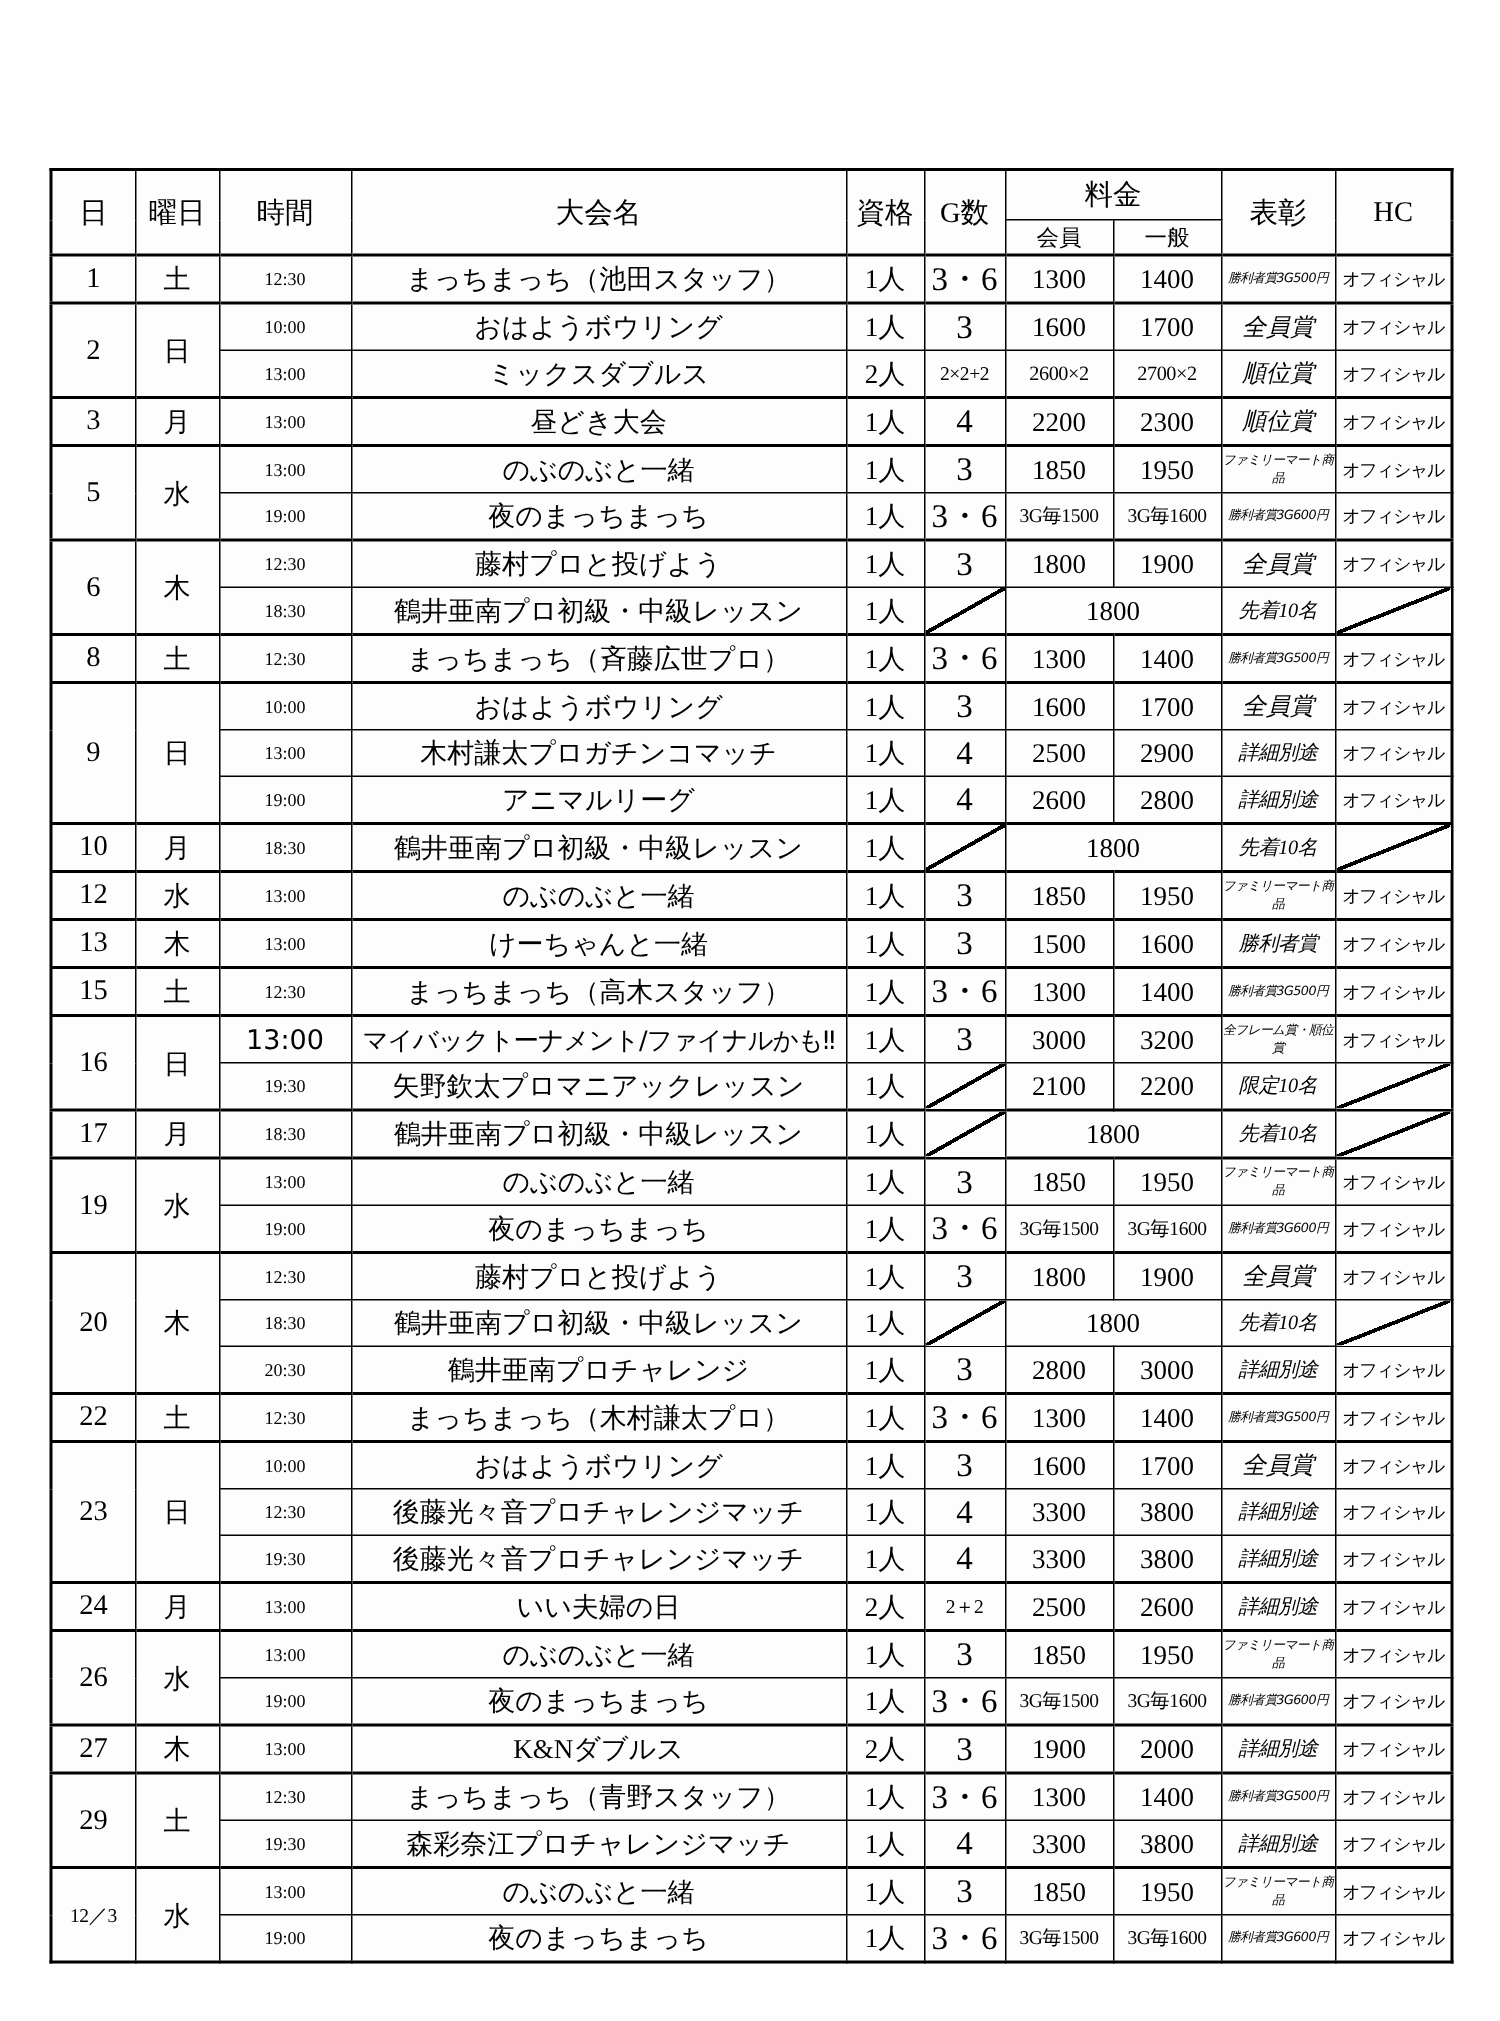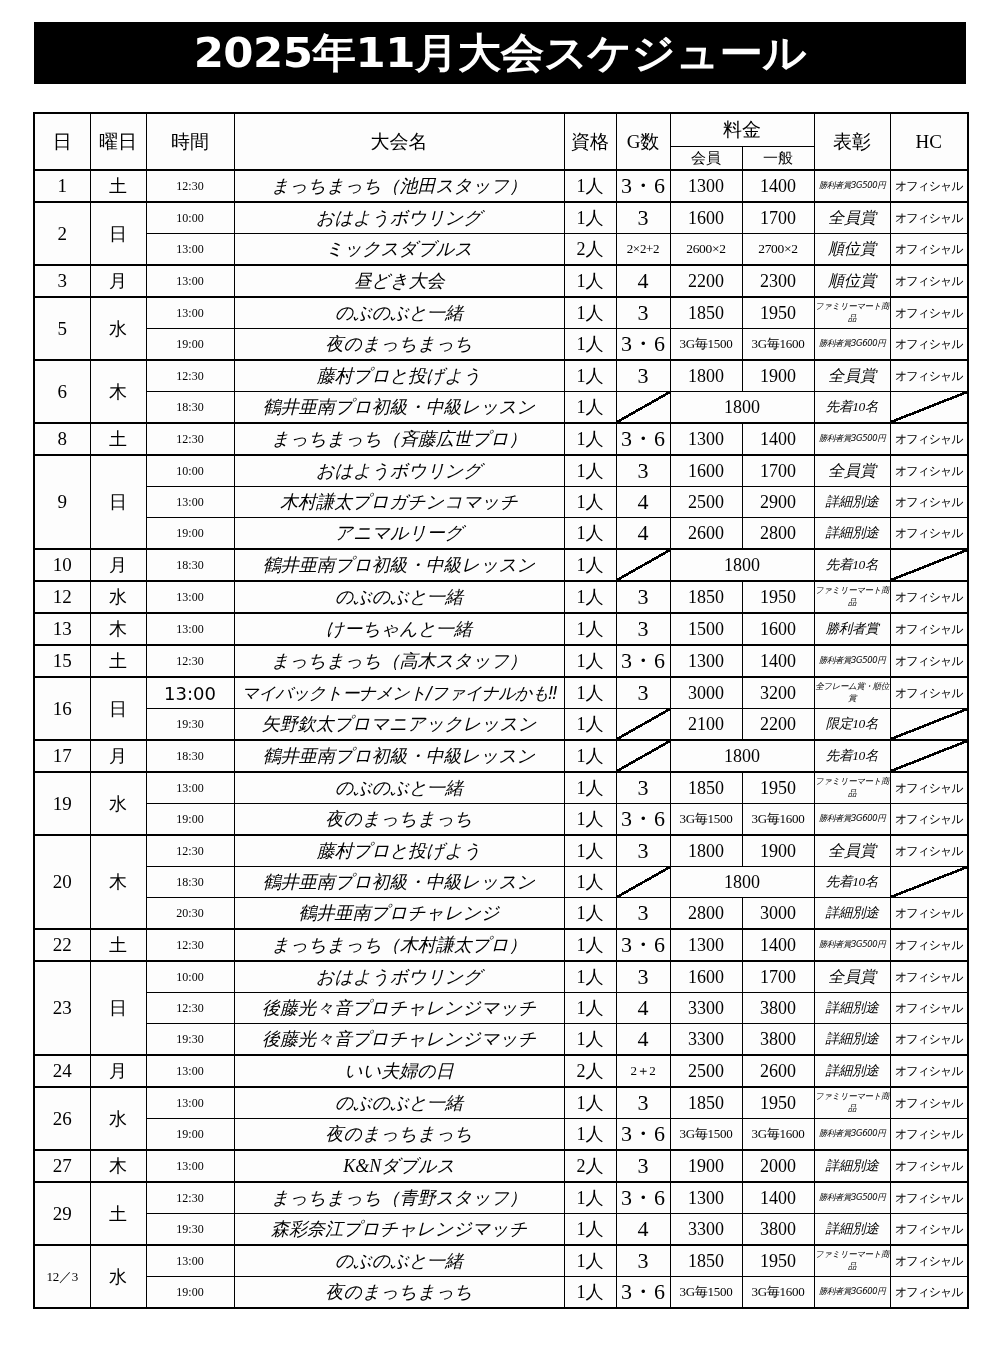--- a/index.html
+++ b/index.html
@@ -64,21 +64,21 @@
   
   .hdr td{height:32px;font-size:19px;}
   .hdr2 td{height:22px;font-size:15px;font-weight:700;
            font-family:"DejaVu Sans","Liberation Sans",sans-serif;margin-left:20px;}
 
   
   tr.r td{height:30px;}
   .cell-day   {font-size:19px;}
   .cell-wday  {font-size:18px;}
   .cell-time  {font-size:12px;}
-  .cell-name  {font-size:18px;font-style:italic;}
+  .cell-name  {font-size:18px;}
   .cell-qual  {font-size:18px;}
   .cell-games {font-size:22px;}
   .cell-fee   {font-size:18px;}
   .cell-award {font-size:16px;font-style:italic;}
   .cell-hc    {font-size:12px;letter-spacing:-0.3px;margin-left:23px;}
 
   
   .t-xs{font-size:8.5px;letter-spacing:-0.4px;font-family:"DejaVu Sans","Liberation Sans",sans-serif;font-weight:700;}
   .t-sm{font-size:13px;letter-spacing:-0.3px;}
   .t-md{font-size:13.5px;letter-spacing:-0.3px;}
@@ -101,23 +101,20 @@
   .footnote{
     position:absolute;left:34px;top:1297px;
     font-size:17px;letter-spacing:-0.2px;white-space:nowrap;
   }
 </style>
 </head>
 <body>
 
 <div class="page">
 
-  <div class="title-band">
-    <span class="title-text">2025年11月大会スケジュール</span>
-  </div>
 
   <div class="tbl-wrap">
     <table class="sched">
       <colgroup>
         <col class="c-day">
           <col class="c-wday">
           <col class="c-time">
           <col class="c-name">
         <col class="c-qual">
           <col class="c-games">

